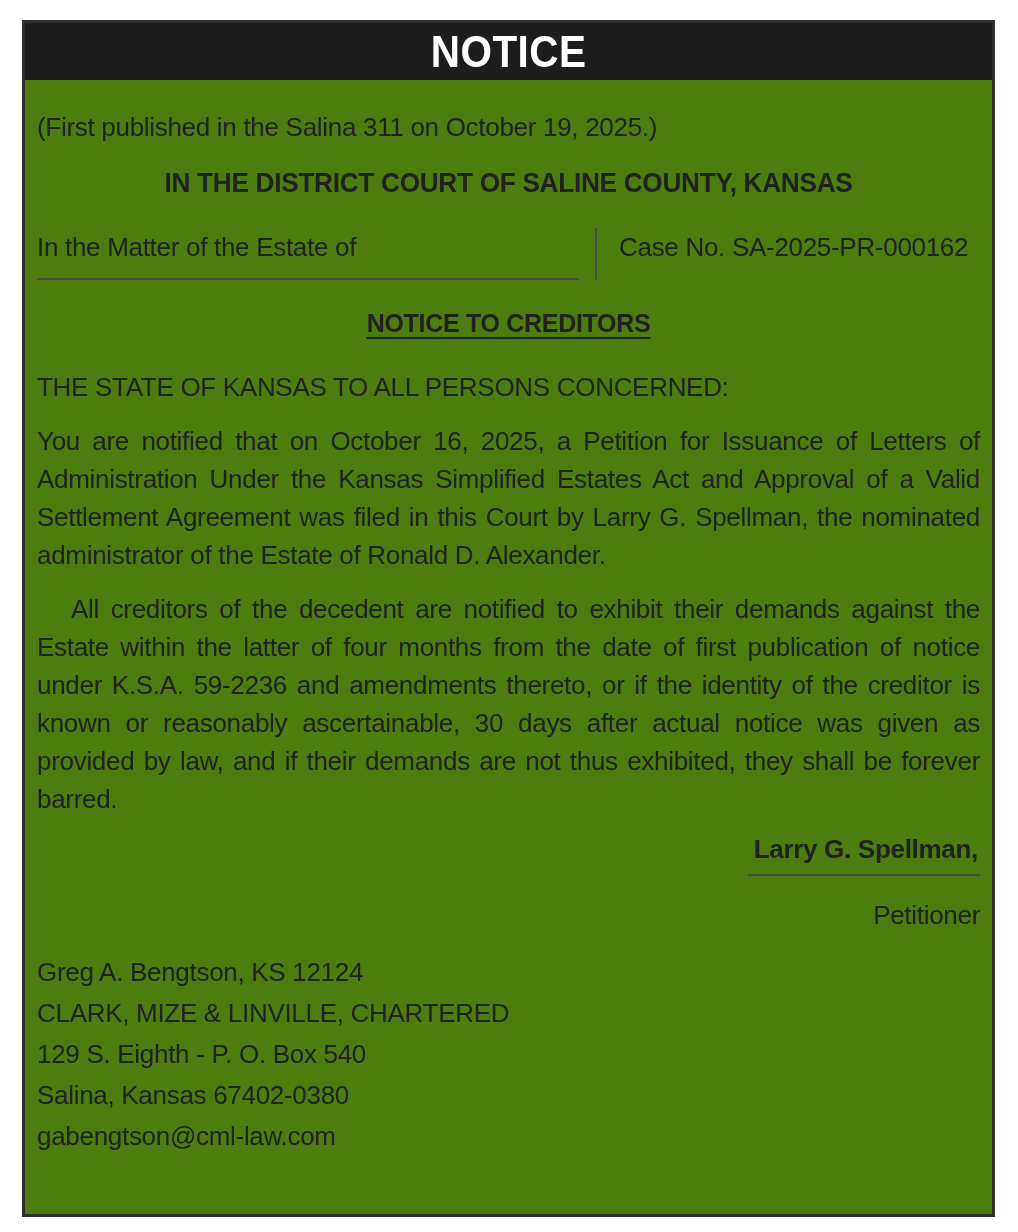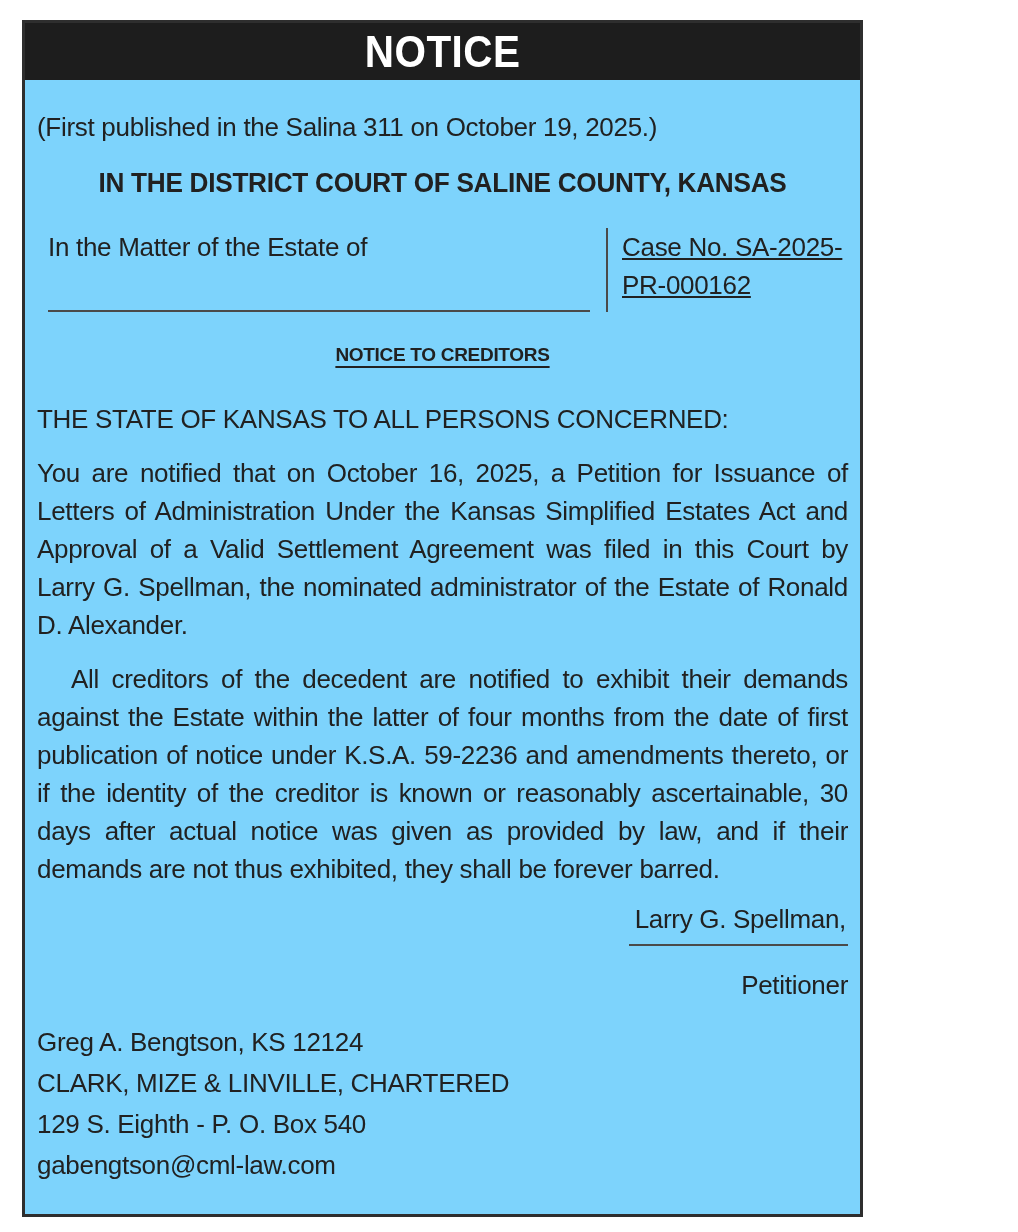--- a/index.html
+++ b/index.html
@@ -13,24 +13,24 @@
   body{
     font-family:"Liberation Sans", sans-serif;
     color:var(--ink);
     width:1018px;
     height:1232px;
     position:relative;
   }
   .page{
     position:absolute;
     left:22px; top:20px;
-    width:841px;
+    width:973px;
     height:1197px;
     border:3px solid var(--frame);
-    background:#7dd3fc;
+    background:#4d7c0f;
   }
   .banner{
     background:var(--banner-bg);
     height:57px;
     display:flex;
     align-items:center;
     justify-content:center;
   }
   .banner h1{
     color:#ffffff;
@@ -54,42 +54,40 @@
     text-align:center;
     font-weight:bold;
     font-size:27px;
     margin-top:18px;
     transform:scaleX(0.97);
   }
   .caption{
     display:flex;
     margin-top:26px;
     align-items:stretch;
-    margin-left:11px;
   }
   .caption-left{
     width:542px;
     border-bottom:2px solid var(--rule);
     padding-bottom:12px;
   }
   .caption-left .line2{
     margin-top:20px;
   }
   .caption-right{
     margin-left:16px;
     border-left:2px solid var(--rule);
-    padding-left:14px;
+    padding-left:22px;
     padding-bottom:8px;
     flex:1;
-    text-decoration:underline;
   }
   .section-title{
     text-align:center;
     margin-top:24px;
-    font-size:19px;
+    font-size:25px;
   }
   .section-title span{
     font-weight:bold;
     text-decoration:underline;
     text-underline-offset:5px;
     text-decoration-thickness:2px;
   }
   .salutation{
     margin-top:26px;
   }
@@ -101,20 +99,21 @@
     text-indent:34px;
   }
   .signature{
     text-align:right;
     margin-top:12px;
   }
   .signature .name{
     display:inline-block;
     border-bottom:2px solid var(--rule);
     padding:0 2px 6px 6px;
+    font-weight:bold;
   }
   .signature .role{
     margin-top:20px;
   }
   .attorney{
     margin-top:18px;
   }
   .attorney .line{
     line-height:41px;
   }
@@ -155,18 +154,19 @@
 
     <div class="signature">
       <div><span class="name">Larry G. Spellman,</span></div>
       <div class="role">Petitioner</div>
     </div>
 
     <div class="attorney">
       <div class="line">Greg A. Bengtson, KS 12124</div>
       <div class="line">CLARK, MIZE &amp; LINVILLE, CHARTERED</div>
       <div class="line">129 S. Eighth - P. O. Box 540</div>
+      <div class="line">Salina, Kansas 67402-0380</div>
       <div class="line">gabengtson@cml-law.com</div>
 
     </div>
 
   </div>
 </div>
 
 </body></html>

